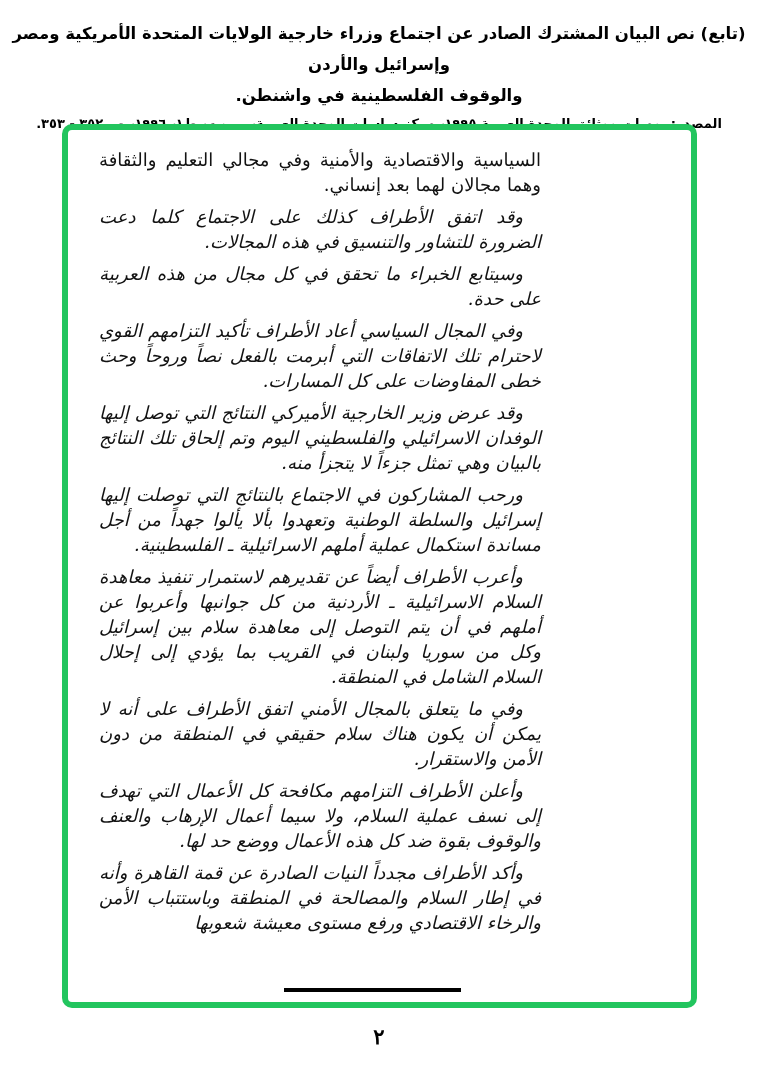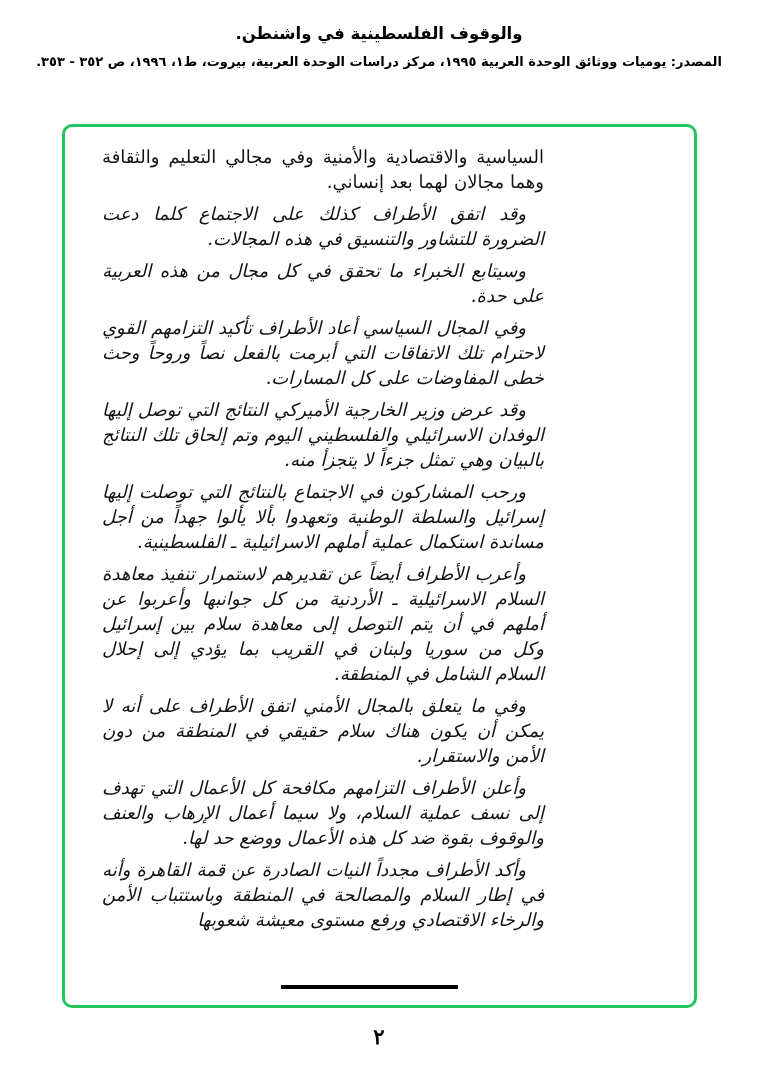--- a/index.html
+++ b/index.html
@@ -36,21 +36,21 @@
     margin-top: 2px;
   }
 
   
   .document-frame {
     position: absolute;
     left: 62px;
     top: 124px;
     width: 635px;
     height: 884px;
-    border: 3px solid #22c55e;
+    border: 6px solid #22c55e;
     border-radius: 10px;
     background: #ffffff;
     overflow: hidden;
   }
 
   
   .text-column {
     position: absolute;
     top: 17px;
     right: 150px;
@@ -91,20 +91,21 @@
   .page-number {
     font-weight: bold;
     font-size: 21px;
     font-family: "DejaVu Serif", serif;
   }
 </style>
 </head>
 <body>
 
 <div class="page-header">
+  <div class="title-line">(تابع) نص البيان المشترك الصادر عن اجتماع وزراء خارجية الولايات المتحدة الأمريكية ومصر وإسرائيل والأردن</div>
   <div class="title-line">والوقوف الفلسطينية في واشنطن.</div>
   <div class="source-line">المصدر: يوميات ووثائق الوحدة العربية ١٩٩٥،  مركز دراسات الوحدة العربية، بيروت، ط١، ١٩٩٦، ص ٣٥٢ - ٣٥٣.</div>
 </div>
 
 <div class="document-frame">
   <div class="text-column">
     <p>السياسية والاقتصادية والأمنية وفي مجالي التعليم والثقافة وهما مجالان لهما بعد إنساني.</p>
     <p class="indent">وقد اتفق الأطراف كذلك على الاجتماع كلما دعت الضرورة للتشاور والتنسيق في هذه المجالات.</p>
     <p class="indent">وسيتابع الخبراء ما تحقق في كل مجال من هذه العربية على حدة.</p>
     <p class="indent">وفي المجال السياسي أعاد الأطراف تأكيد التزامهم القوي لاحترام تلك الاتفاقات التي أبرمت بالفعل نصاً وروحاً وحث خطى المفاوضات على كل المسارات.</p>

